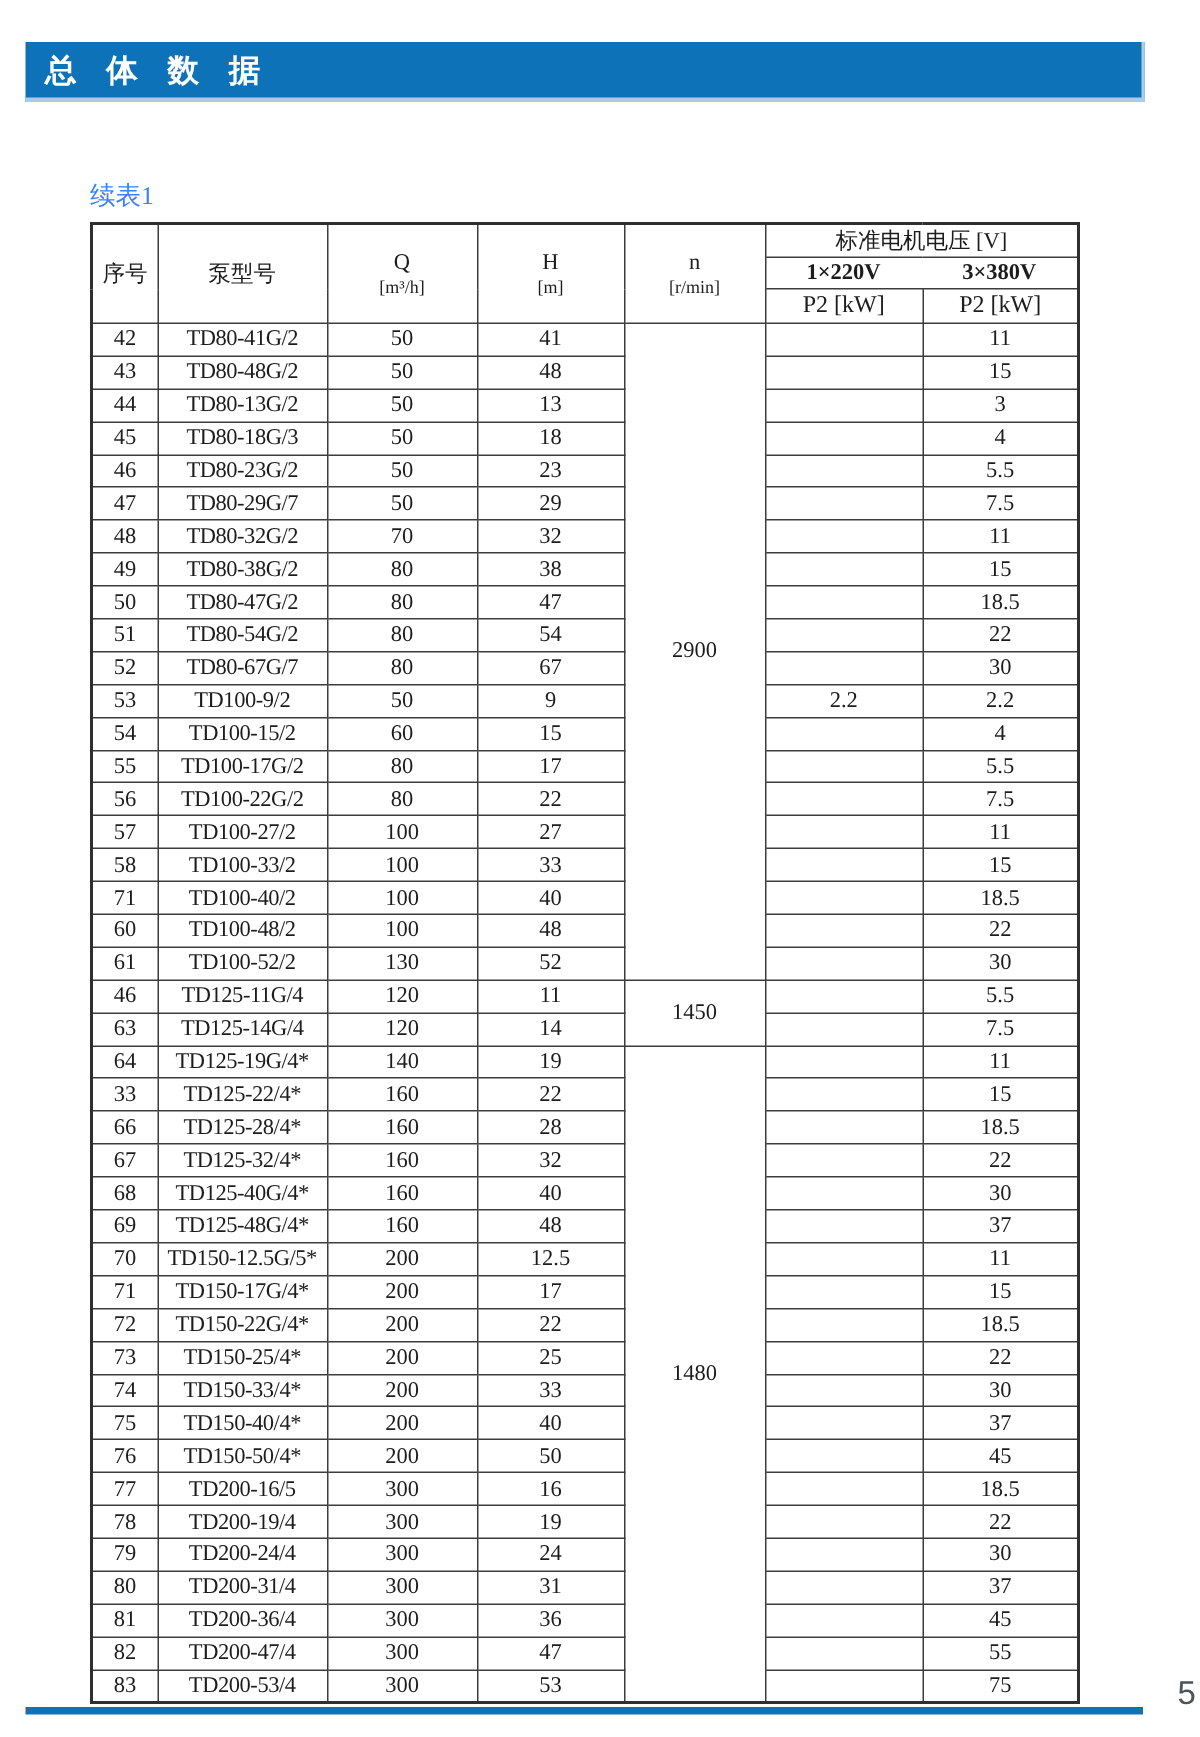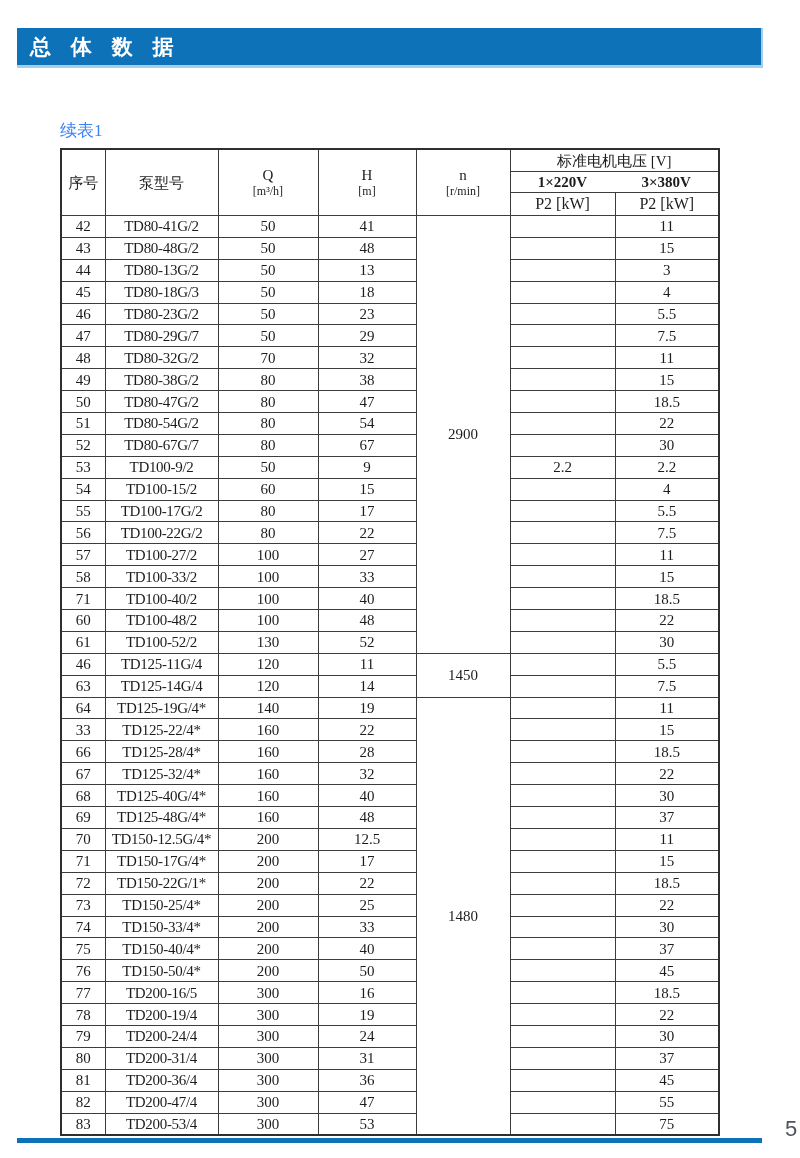--- a/index.html
+++ b/index.html
@@ -327,37 +327,37 @@
       <tr>
         <td>69</td>
         <td class="cell-model">TD125-48G/4*</td>
         <td>160</td>
         <td>48</td>
         <td></td>
         <td>37</td>
       </tr>
       <tr>
         <td>70</td>
-        <td class="cell-model">TD150-12.5G/4*</td>
+        <td class="cell-model">TD150-12.5G/5*</td>
         <td>200</td>
         <td>12.5</td>
         <td></td>
         <td>11</td>
       </tr>
       <tr>
         <td>71</td>
         <td class="cell-model">TD150-17G/4*</td>
         <td>200</td>
         <td>17</td>
         <td></td>
         <td>15</td>
       </tr>
       <tr>
         <td>72</td>
-        <td class="cell-model">TD150-22G/1*</td>
+        <td class="cell-model">TD150-22G/4*</td>
         <td>200</td>
         <td>22</td>
         <td></td>
         <td>18.5</td>
       </tr>
       <tr>
         <td>73</td>
         <td class="cell-model">TD150-25/4*</td>
         <td>200</td>
         <td>25</td>

